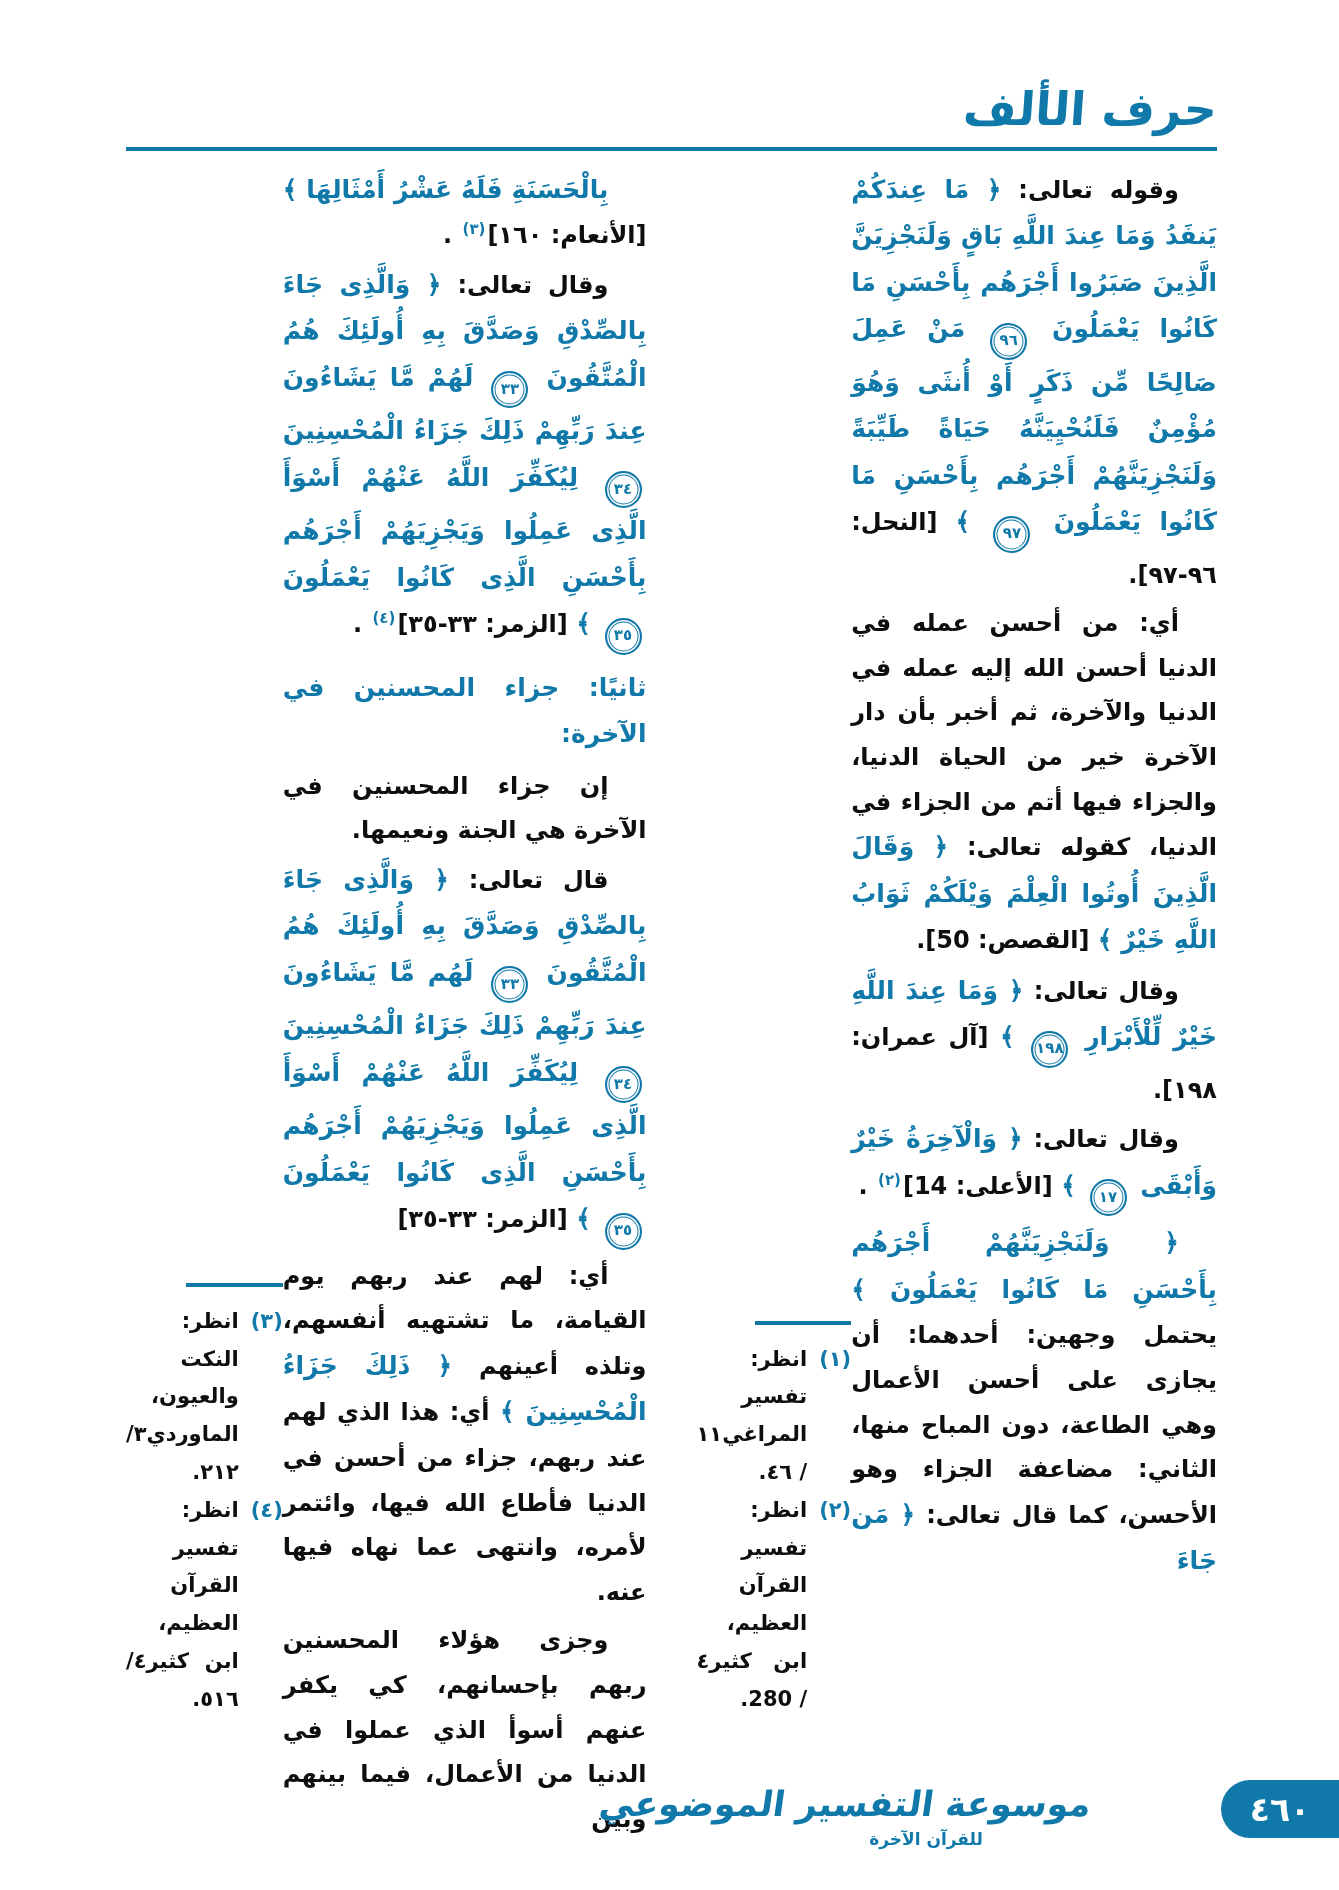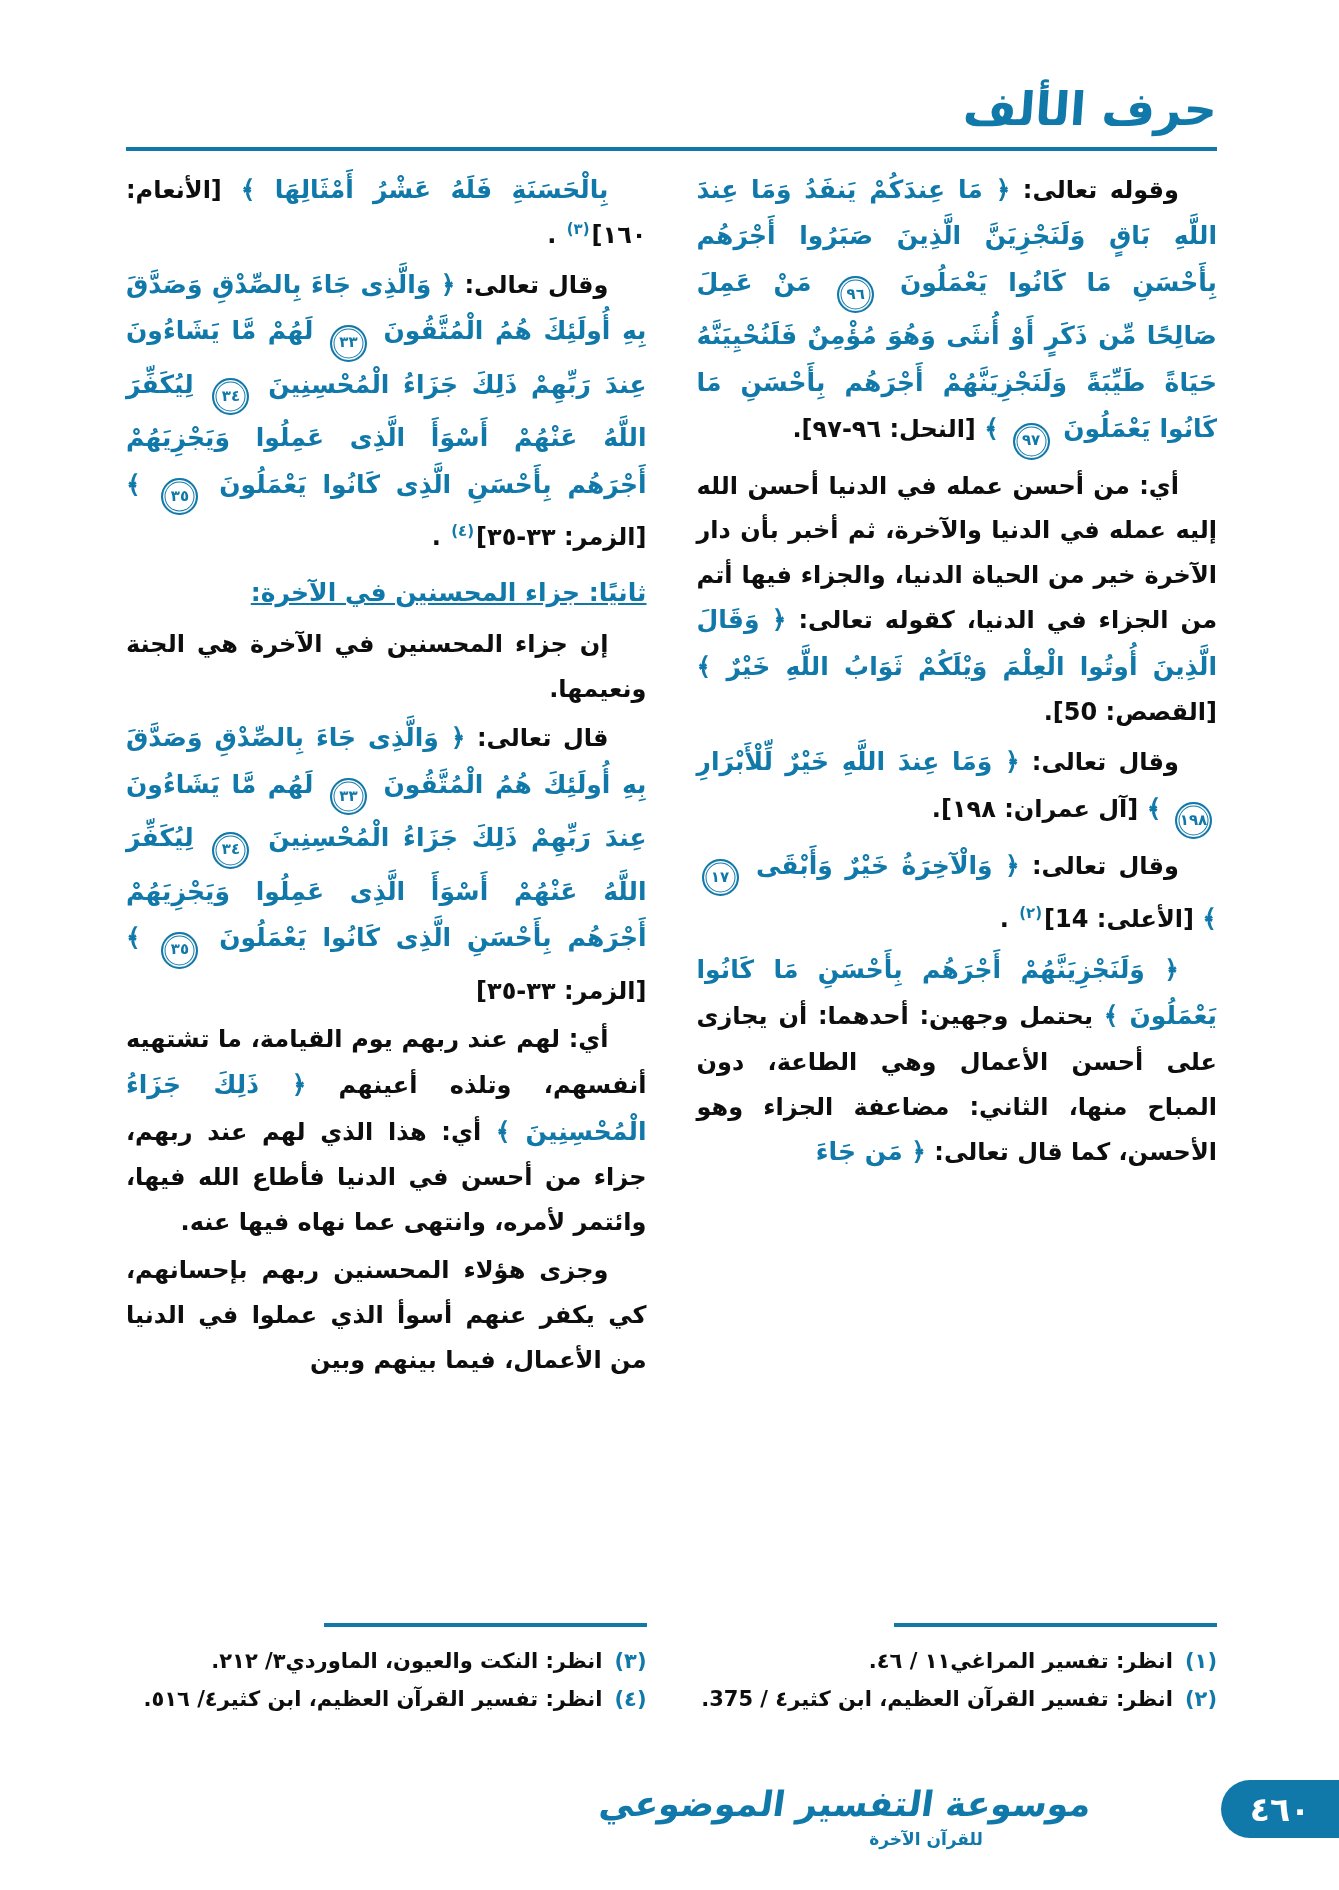--- a/index.html
+++ b/index.html
@@ -15,27 +15,27 @@
     color:var(--accent); font-size:46px; font-weight:bold;
     text-align:right; transform:skewX(-4deg); letter-spacing:-1px;
     line-height:1.1; padding-left:6px;
   }
   .header-rule{ margin-top:12px; height:4px; background:var(--accent); }
   
   .columns{
     display:flex; gap:50px; padding:16px 122px 0 126px;
     height:1576px; box-sizing:border-box; align-items:stretch;
   }
-  .col{ flex:1 1 0; display:flex; flex-direction:column; min-width:0; }
+  .col{ flex:1 1 0; display:flex; flex-direction:row; min-width:0; }
   .para{
     color:var(--ink); font-size:24px; font-weight:bold; line-height:1.86;
     text-align:justify; text-indent:38px; margin:0 0 4px 0;
   }
   .para.heading{ text-indent:0; margin:10px 0 6px 0; }
-  .para.heading span{ color:var(--accent); font-size:25px;text-decoration:underline; }
+  .para.heading span{ color:var(--accent); font-size:25px; }
   .seg-quran{ color:var(--accent); font-size:25px; }
   .seg-ref{ color:var(--ink); }
   .seg-fn{
     color:var(--accent); font-size:15px; vertical-align:super;
     line-height:1; margin:0 2px;
   }
   .seg-aya{
     display:inline-flex; align-items:center; justify-content:center;
     width:33px; height:33px; border:2px solid var(--accent); border-radius:50%;
     box-shadow:0 0 0 1.5px #ffffff inset, 0 0 0 2.5px var(--accent) inset;
@@ -90,21 +90,21 @@
         </div>
       <div class="footnotes">
         <div class="fn-rule"></div>
         <div>
             <div class="fn-row">
               <span class="fn-num">(١)</span>
               <span class="fn-text">انظر: تفسير المراغي١١ / ٤٦.</span>
             </div>
             <div class="fn-row">
               <span class="fn-num">(٢)</span>
-              <span class="fn-text">انظر: تفسير القرآن العظيم، ابن كثير٤ / 375.</span>
+              <span class="fn-text">انظر: تفسير القرآن العظيم، ابن كثير٤ / 280.</span>
             </div>
           </div>
       </div>
     </div>
 
     <div class="col">
       <div class="col-body">
           <div class="para"><span class="seg-quran">بِالْحَسَنَةِ فَلَهُ عَشْرُ أَمْثَالِهَا ﴾</span><span class="seg-ref"> [الأنعام: ١٦٠]</span><span class="seg-fn">(٣)</span><span class="seg-text"> .</span></div>
           <div class="para"><span class="seg-text">وقال تعالى: </span><span class="seg-quran">﴿ وَالَّذِى جَاءَ بِالصِّدْقِ وَصَدَّقَ بِهِ أُولَئِكَ هُمُ الْمُتَّقُونَ </span><span class="seg-aya">٣٣</span><span class="seg-quran"> لَهُمْ مَّا يَشَاءُونَ عِندَ رَبِّهِمْ ذَلِكَ جَزَاءُ الْمُحْسِنِينَ </span><span class="seg-aya">٣٤</span><span class="seg-quran"> لِيُكَفِّرَ اللَّهُ عَنْهُمْ أَسْوَأَ الَّذِى عَمِلُوا وَيَجْزِيَهُمْ أَجْرَهُم بِأَحْسَنِ الَّذِى كَانُوا يَعْمَلُونَ </span><span class="seg-aya">٣٥</span><span class="seg-quran"> ﴾</span><span class="seg-ref"> [الزمر: ٣٣-٣٥]</span><span class="seg-fn">(٤)</span><span class="seg-text"> .</span></div>
           <div class="para heading"><span class="seg-text">ثانيًا: جزاء المحسنين في الآخرة:</span></div>

